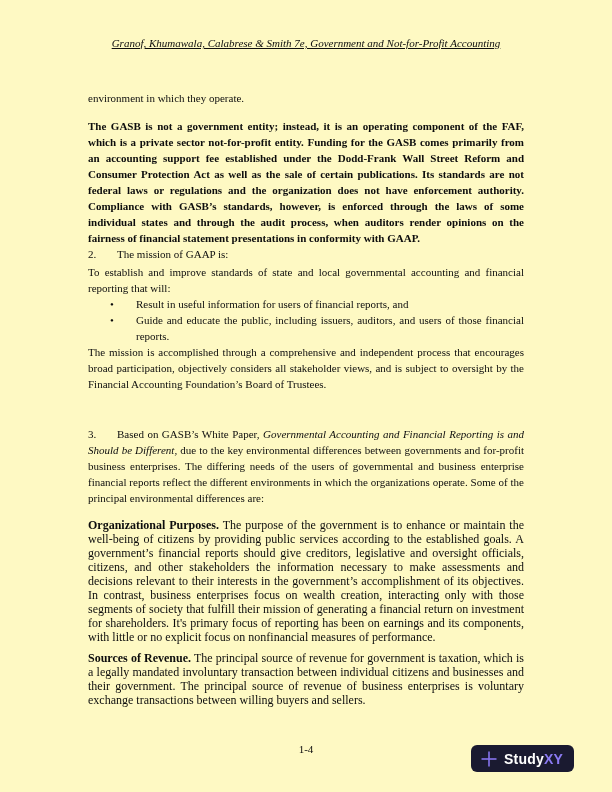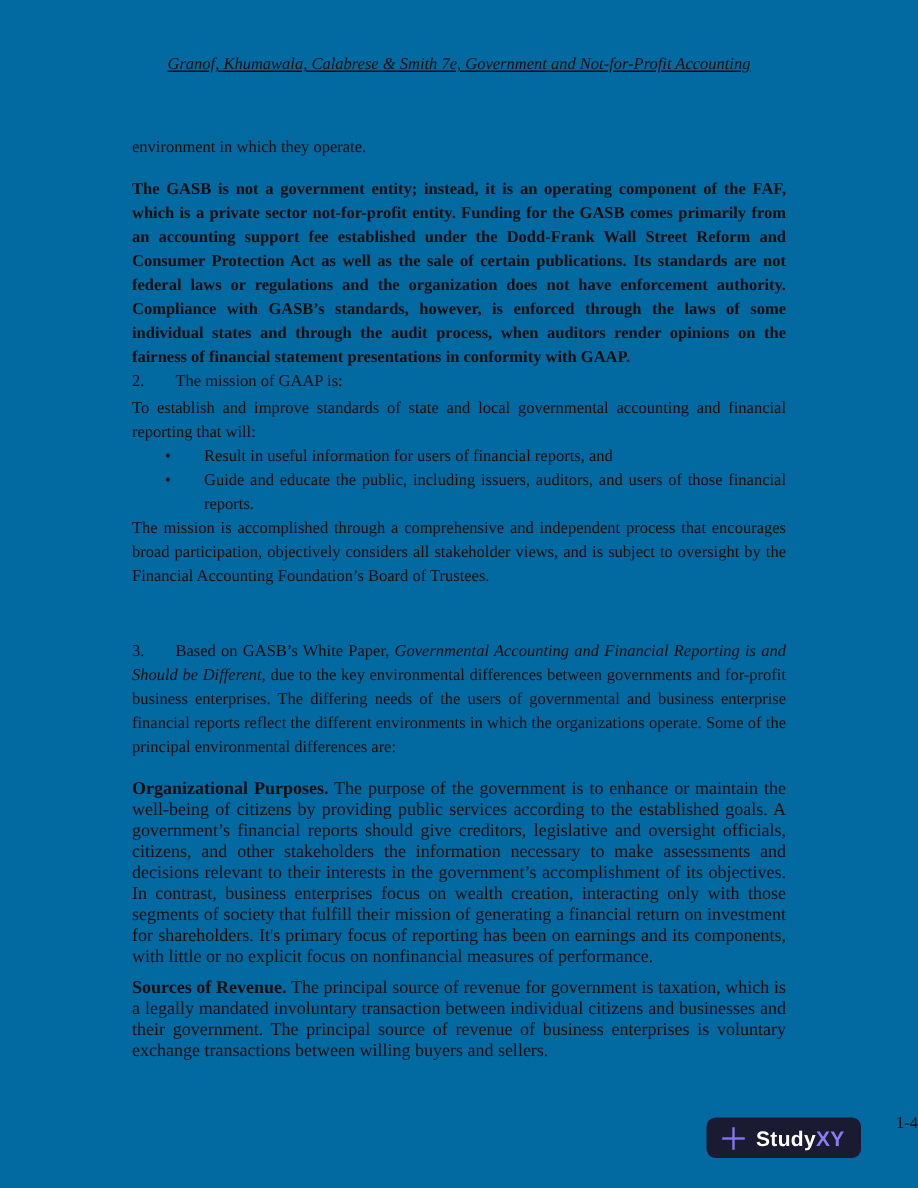--- a/index.html
+++ b/index.html
@@ -7,21 +7,21 @@
   body {
     width: 612px; height: 792px;
     font-family: "Liberation Serif", serif;
     color: #0d0d0d;
     position: relative;
     overflow: hidden;
   }
   .page {
     position: relative;
     width: 612px; height: 792px;
-    background: #0369a1;
+    background: #fef9c3;
     padding: 36px 88px 0 88px;
   }
   .running-head {
     text-align: center;
     font-size: 11px;
     line-height: 14px;
     font-style: italic;
   }
   .running-head .head-text { text-decoration: underline; }
   .line-intro {
@@ -59,21 +59,21 @@
   .small {
     font-size: 12px;
     line-height: 14px;
   }
   .org { margin-top: 12px; }
   .src { margin-top: 7px; }
   .page-number {
     position: absolute;
     top: 743px; left: 0;
     width: 612px;
-    text-align: right;
+    text-align: center;
     font-size: 11px;
   }
   .watermark {
     position: absolute;
     top: 745px; right: 38px;
     height: 27px;
     display: flex;
     align-items: center;
     gap: 6px;
     padding: 0 11px 0 9px;

